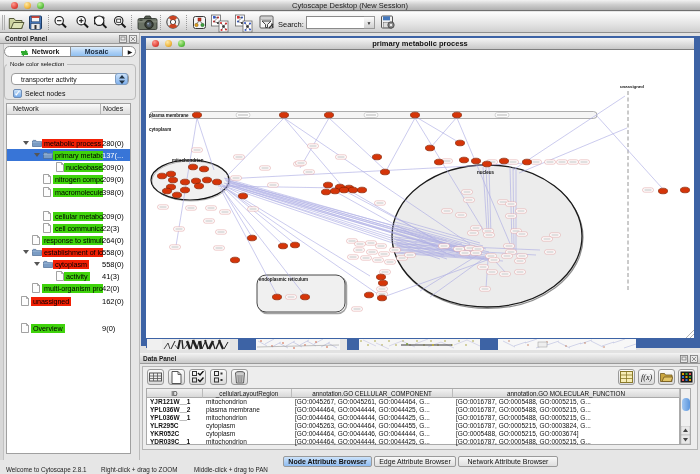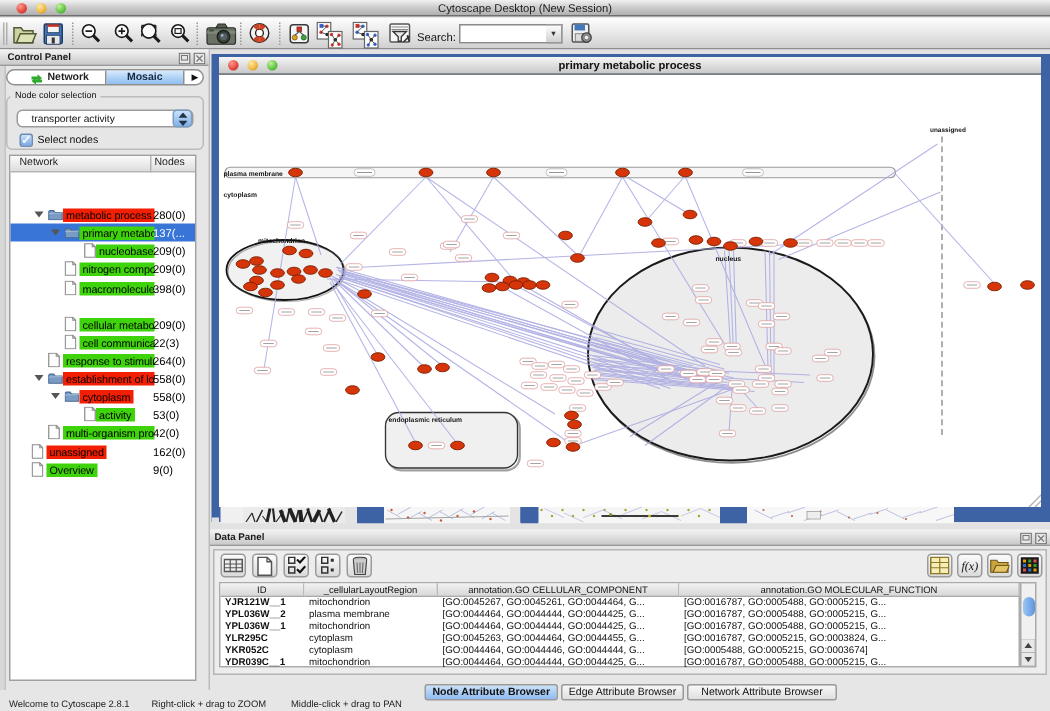--- a/index.html
+++ b/index.html
@@ -327,39 +327,39 @@
         </svg>
         <div class="lbl r" style="left:46px;max-width:50px">cytoplasm</div>
         <div class="cnt">558(0)</div>
       </div>
 <div class="trow abs" style="top:166px">
         <svg class="folder" style="left:49px;top:1px" width="8" height="10" viewBox="0 0 8 10">
           <path d="M0.5 0.5 L5.5 0.5 L7.5 2.5 L7.5 9.5 L0.5 9.5 Z" fill="#fdfdfd" stroke="#8a8a8a" stroke-width="0.8"></path>
           <path d="M5.5 0.5 L5.5 2.5 L7.5 2.5" fill="none" stroke="#8a8a8a" stroke-width="0.7"></path>
         </svg>
         <div class="lbl g" style="left:57px;max-width:39px">activity</div>
-        <div class="cnt">53(0)</div>
+        <div class="cnt">41(3)</div>
       </div>
 <div class="trow abs" style="top:178px">
         <svg class="folder" style="left:25px;top:1px" width="8" height="10" viewBox="0 0 8 10">
           <path d="M0.5 0.5 L5.5 0.5 L7.5 2.5 L7.5 9.5 L0.5 9.5 Z" fill="#fdfdfd" stroke="#8a8a8a" stroke-width="0.8"></path>
           <path d="M5.5 0.5 L5.5 2.5 L7.5 2.5" fill="none" stroke="#8a8a8a" stroke-width="0.7"></path>
         </svg>
         <div class="lbl g" style="left:35px;max-width:61px">multi-organism process</div>
         <div class="cnt">42(0)</div>
       </div>
 <div class="trow abs" style="top:191px">
         <svg class="folder" style="left:14px;top:1px" width="8" height="10" viewBox="0 0 8 10">
           <path d="M0.5 0.5 L5.5 0.5 L7.5 2.5 L7.5 9.5 L0.5 9.5 Z" fill="#fdfdfd" stroke="#8a8a8a" stroke-width="0.8"></path>
           <path d="M5.5 0.5 L5.5 2.5 L7.5 2.5" fill="none" stroke="#8a8a8a" stroke-width="0.7"></path>
         </svg>
         <div class="lbl r" style="left:24px;max-width:72px">unassigned</div>
         <div class="cnt">162(0)</div>
       </div>
-<div class="trow abs" style="top:203px">
+<div class="trow abs" style="top:218px">
         <svg class="folder" style="left:14px;top:1px" width="8" height="10" viewBox="0 0 8 10">
           <path d="M0.5 0.5 L5.5 0.5 L7.5 2.5 L7.5 9.5 L0.5 9.5 Z" fill="#fdfdfd" stroke="#8a8a8a" stroke-width="0.8"></path>
           <path d="M5.5 0.5 L5.5 2.5 L7.5 2.5" fill="none" stroke="#8a8a8a" stroke-width="0.7"></path>
         </svg>
         <div class="lbl g" style="left:24px;max-width:72px">Overview</div>
         <div class="cnt">9(0)</div>
       </div>
 
   </div>
 </div>

